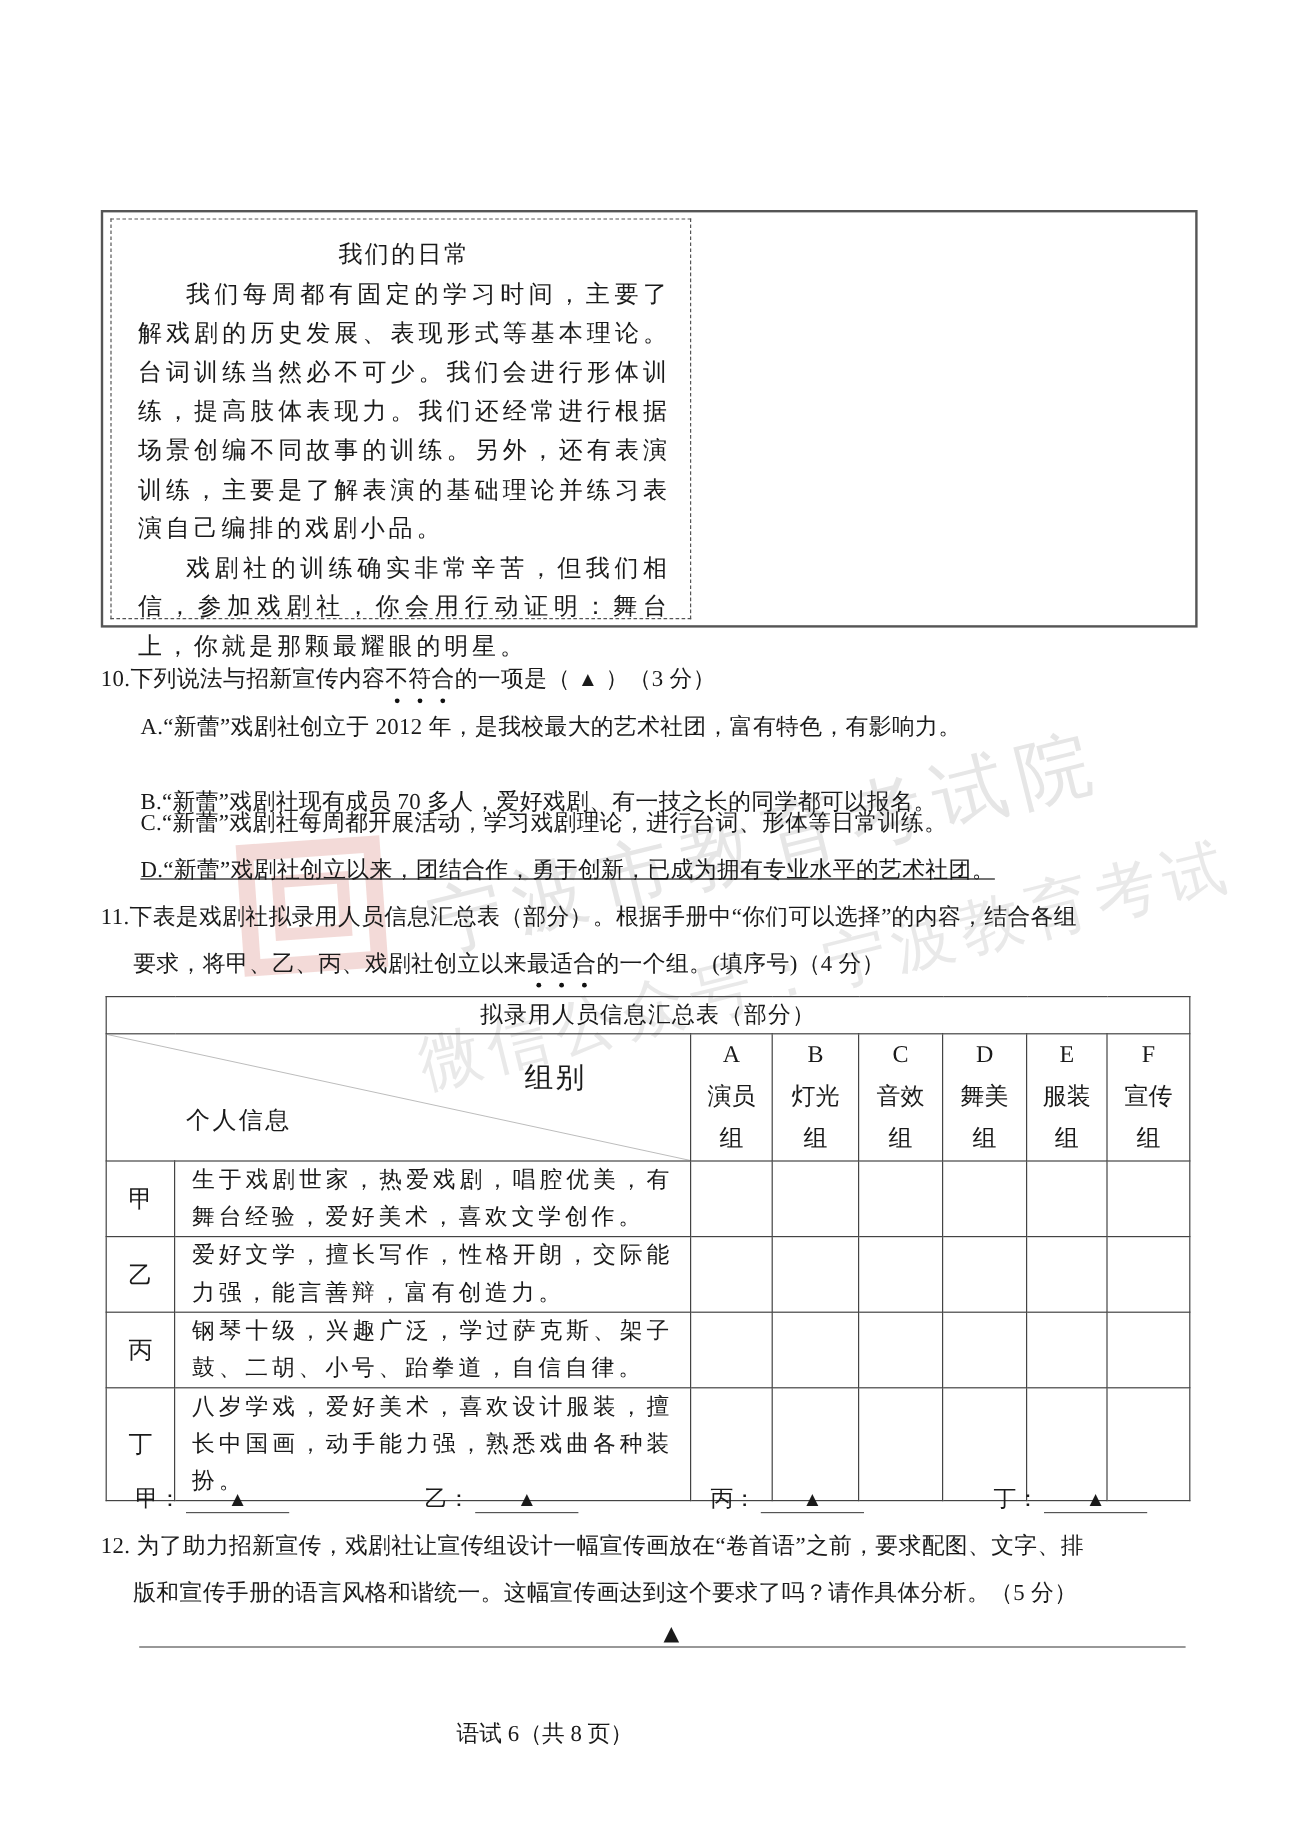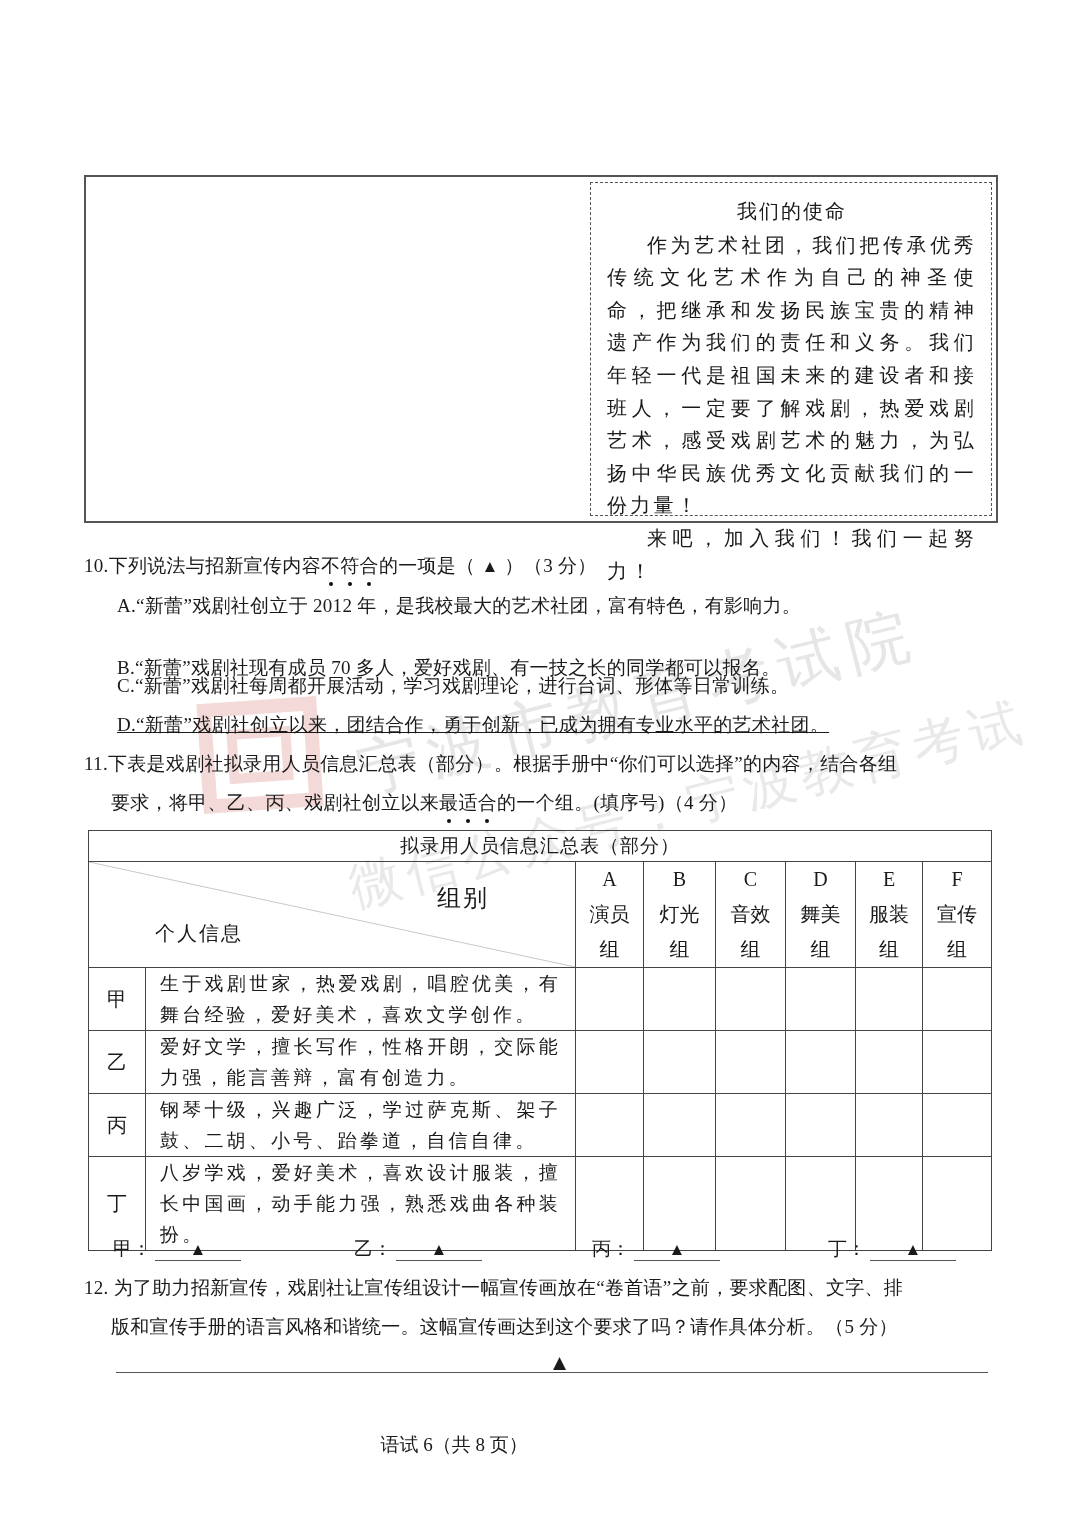--- a/index.html
+++ b/index.html
@@ -98,24 +98,24 @@
 </head>
 <body>
 
 <div class="watermark">
   <div class="wm-seal"></div>
   <div class="wm-text">宁波市教育考试院</div>
   <div class="wm-text2">微信公众号：宁波教育考试</div>
 </div>
 
 <div class="box-outer">
-  <div class="box-inner box-right">
-    <div class="box-title">我们的使命</div>
-    <p class="box-para">作为艺术社团，我们把传承优秀传统文化艺术作为自己的神圣使命，把继承和发扬民族宝贵的精神遗产作为我们的责任和义务。我们年轻一代是祖国未来的建设者和接班人，一定要了解戏剧，热爱戏剧艺术，感受戏剧艺术的魅力，为弘扬中华民族优秀文化贡献我们的一份力量！</p>
-    <p class="box-para">来吧，加入我们！我们一起努力！</p>
+  <div class="box-inner box-left">
+    <div class="box-title">我们的日常</div>
+    <p class="box-para">我们每周都有固定的学习时间，主要了解戏剧的历史发展、表现形式等基本理论。台词训练当然必不可少。我们会进行形体训练，提高肢体表现力。我们还经常进行根据场景创编不同故事的训练。另外，还有表演训练，主要是了解表演的基础理论并练习表演自己编排的戏剧小品。</p>
+    <p class="box-para">戏剧社的训练确实非常辛苦，但我们相信，参加戏剧社，你会用行动证明：舞台上，你就是那颗最耀眼的明星。</p>
   </div>
 </div>
 
 <div class="q" style="left:84px; top:553px;">
   <span>10.</span><span>下列说法与招新宣传内容</span><span class="dots"><span class="dot-char">不</span><span class="dot-char">符</span><span class="dot-char">合</span></span><span>的一项是（</span><span class="tri">▲</span><span>）（3 分）</span>
 </div>
 <div class="q" style="left:117px; top:593px;">A.“新蕾”戏剧社创立于 2012 年，是我校最大的艺术社团，富有特色，有影响力。</div>
 <div class="q" style="left:117px; top:655px;">B.“新蕾”戏剧社现有成员 70 多人，爱好戏剧、有一技之长的同学都可以报名。</div>
 <div class="q" style="left:117px; top:673px;">C.“新蕾”戏剧社每周都开展活动，学习戏剧理论，进行台词、形体等日常训练。</div>
 <div class="q" style="left:117px; top:712px;text-decoration:underline;">D.“新蕾”戏剧社创立以来，团结合作，勇于创新，已成为拥有专业水平的艺术社团。</div>

